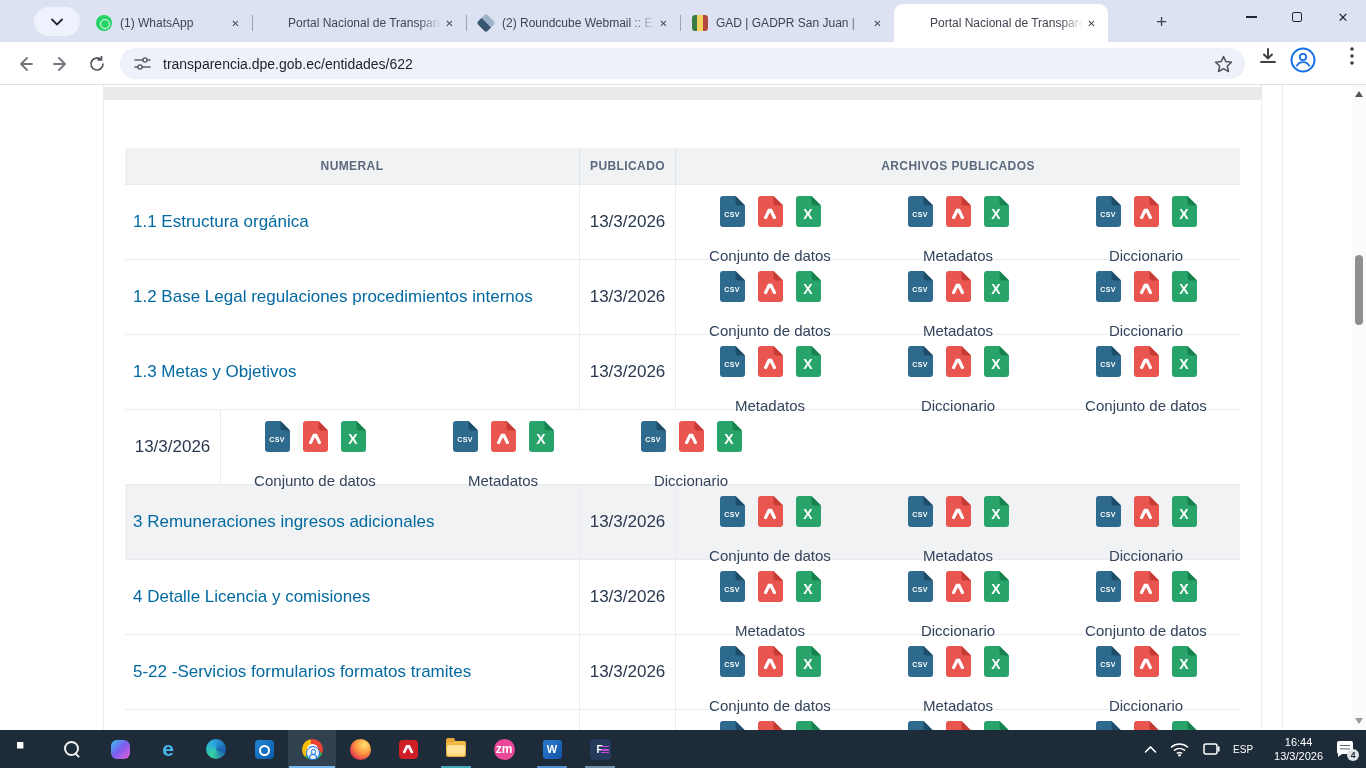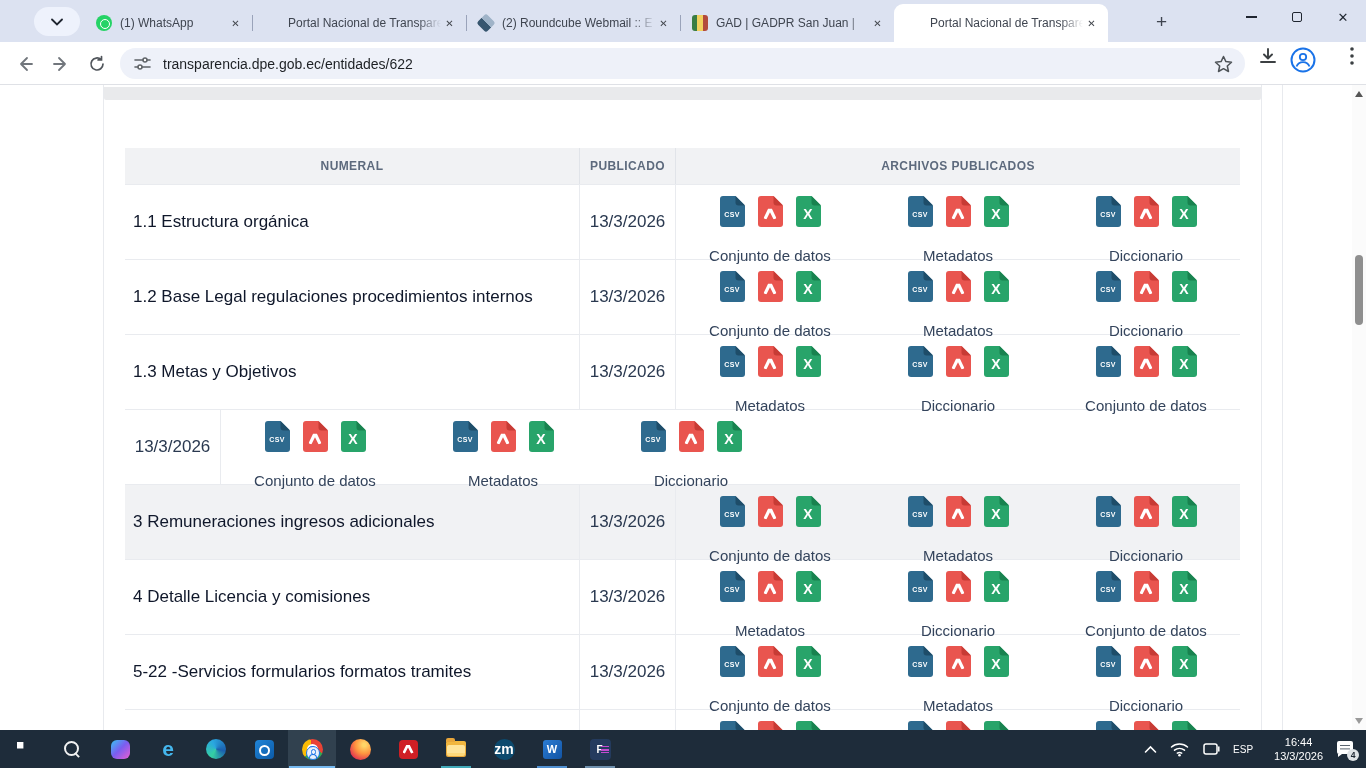--- a/index.html
+++ b/index.html
@@ -40,21 +40,21 @@
   .content{position:absolute;left:0;top:85px;width:1366px;height:645px;background:#fff;overflow:hidden;}
   .vline{position:absolute;top:0;bottom:0;width:1px;background:#e8eaee;}
   .top-strip{position:absolute;left:104px;top:2px;width:1157px;height:13px;background:#e9eaec;border-radius:0 0 2px 2px;}
   .dtable{position:absolute;left:125px;top:63px;width:1115px;}
   .thead{display:flex;height:36px;background:#f1f2f4;}
   .hc{display:flex;align-items:center;justify-content:center;font-size:12px;font-weight:bold;letter-spacing:.4px;color:#5d6a7d;}
   .cw1{width:455px;} .cw2{width:96px;} .cw3{width:564px;}
   .thead .cw1,.thead .cw2{border-right:1px solid #e1e4e9;}
   .trow{display:flex;height:75px;border-top:1px solid #e9ebef;--page:#fff;}
   .trow.hl{background:#f1f2f4;--page:#f1f2f4;}
-  .c-num{width:455px;display:flex;align-items:center;padding-left:8px;font-size:17px;color:#0f172a;border-right:1px solid #e9ebef;}
+  .c-num{width:455px;display:flex;align-items:center;padding-left:8px;font-size:17px;color:#0369a1;border-right:1px solid #e9ebef;}
   .c-date{width:96px;display:flex;align-items:center;justify-content:center;font-size:17px;color:#2a3950;border-right:1px solid #e9ebef;}
   .c-files{width:564px;display:flex;}
   .fgroup{width:188px;display:flex;flex-direction:column;align-items:center;justify-content:flex-start;padding-top:11px;}
   .ficons{display:flex;gap:13px;}
   .ficon{position:relative;width:25px;height:31px;display:block;}
   .ficon svg{position:absolute;left:0;top:0;width:25px;height:31px;}
   .csv .fbody{fill:#2e6a8e;} .csv .ffold{fill:#1e4d69;}
   .pdf .fbody{fill:#e9554f;} .pdf .ffold{fill:#c73b35;}
   .xls .fbody{fill:#28a46a;} .xls .ffold{fill:#18824f;}
   .ftext{position:absolute;left:0;right:0;top:58%;transform:translateY(-50%);text-align:center;color:#fff;font-style:normal;font-weight:bold;}
@@ -96,21 +96,21 @@
   .chrome-badge{display:none;}
   .icon-chrome .chrome-badge{display:block;position:absolute;left:4px;top:7px;width:14px;height:14px;background:#e9f0fb;border:1.5px solid #1a73e8;border-radius:50%;z-index:2;}
   .chrome-badge::before{content:"";position:absolute;left:4px;top:2.5px;width:3.5px;height:3.5px;border:1.2px solid #1a73e8;border-radius:50%;}
   .chrome-badge::after{content:"";position:absolute;left:2.5px;top:7.5px;width:6px;height:4px;border:1.2px solid #1a73e8;border-bottom:none;border-radius:5px 5px 0 0;}
   .icon-firefox{width:21px;height:21px;border-radius:50%;background:radial-gradient(circle at 68% 28%,#ffd567 8%,#ff9640 42%,#e3364e 78%,#b5007f 100%);}
   .icon-acrobat{width:19px;height:19px;border-radius:4px;background:#cf1f25;}
   .icon-acrobat::after{content:"";width:11px;height:9px;background:#fff;clip-path:polygon(50% 0,64% 0,100% 90%,78% 100%,50% 34%,22% 100%,0 90%,36% 0);}
   .icon-file-explorer{width:20px;height:16px;border-radius:2px;background:linear-gradient(#f3b93f,#e8a63a);}
   .icon-file-explorer::before{content:"";position:absolute;left:0;top:-3px;width:9px;height:4px;border-radius:2px 2px 0 0;background:#e8a63a;}
   .icon-file-explorer::after{content:"";position:absolute;left:1px;top:4px;width:18px;height:11px;border-radius:2px;background:linear-gradient(#ffe49a 0 70%,#ffd97a 70%);}
-  .icon-zoom{width:21px;height:21px;border-radius:50%;background:#0c4a6e;font-size:14px;font-weight:bold;}
+  .icon-zoom{width:21px;height:21px;border-radius:50%;background:#ec4899;font-size:12px;font-weight:bold;}
   .icon-word{width:19px;height:19px;border-radius:3px;background:linear-gradient(135deg,#2b7cd3,#1254a4);font-size:11px;font-weight:bold;}
   .icon-fes{width:21px;height:21px;border-radius:4px;background:#243b5e;font-size:10px;font-weight:bold;letter-spacing:1px;}
   .icon-fes::after{content:"";position:absolute;right:2px;top:7px;width:8px;height:7px;background:repeating-linear-gradient(#c44bd1 0 1.4px,transparent 1.4px 3.2px);}
 
   .tb-tray{margin-left:auto;display:flex;align-items:center;gap:13px;padding-right:10px;color:#fff;}
   .tray-lang{font-size:10px;}
   .tray-clock{font-size:11px;text-align:center;line-height:14px;margin-left:8px;}
   .tray-notif{position:relative;width:20px;height:20px;}
   .notif-bubble{position:absolute;left:1px;top:2px;width:16px;height:13px;background:#fff;border-radius:2px;}
   .notif-bubble::before{content:"";position:absolute;left:1px;bottom:-3px;border-left:4px solid #fff;border-bottom:3px solid transparent;}

